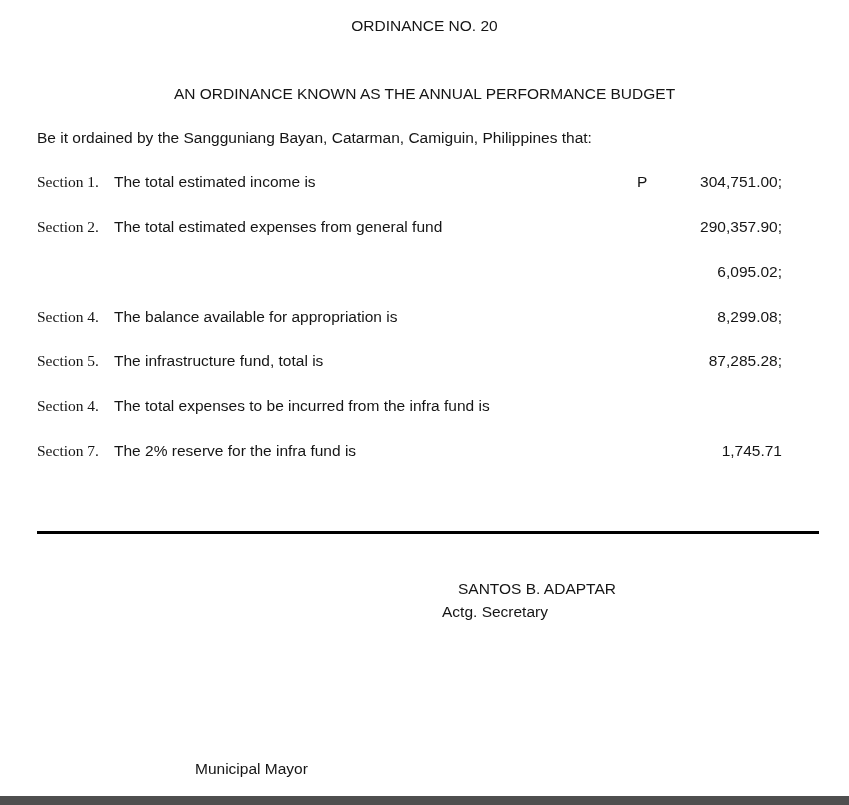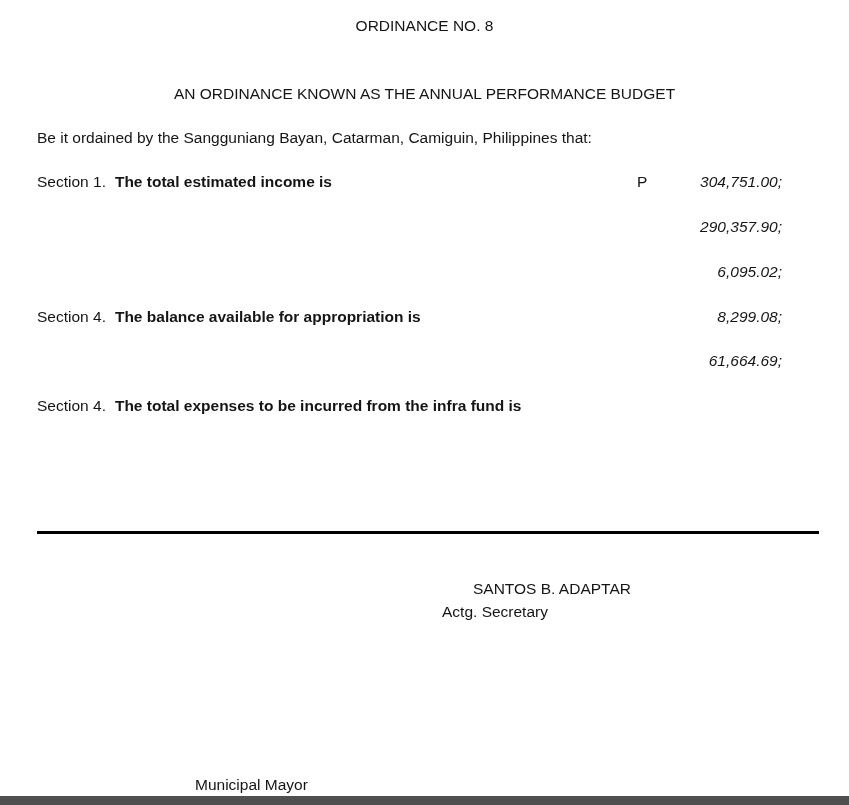--- a/index.html
+++ b/index.html
@@ -11,24 +11,24 @@
     background: #ffffff;
     font-family: "Liberation Sans", sans-serif;
     font-size: 15.5px;
     color: #151515;
     overflow: hidden;
   }
   .abs { position: absolute; white-space: pre; }
   .centered { left: 0; width: 849px; text-align: center; }
   .sec-row { position: absolute; left: 0; width: 849px; height: 20px; }
   .sec-label-group { position: absolute; left: 37px; white-space: pre; }
-  .sec-label { display: inline; }
-  .sec-text { display: inline; margin-left: 9px; font-weight: bold; }
+  .sec-label { display: inline; font-family: Liberation Serif, serif; }
+  .sec-text { display: inline; margin-left: 15px; }
   .sec-currency { position: absolute; left: 637px; }
-  .sec-amount { position: absolute; right: 67px; text-align: right; white-space: pre; font-style: italic; }
+  .sec-amount { position: absolute; right: 67px; text-align: right; white-space: pre; }
   .rule {
     position: absolute;
     left: 37px;
     top: 531px;
     width: 782px;
     height: 3px;
     background: #000000;
   }
   .bottom-bar {
     position: absolute;
@@ -36,58 +36,64 @@
     top: 796px;
     width: 849px;
     height: 9px;
   }
 </style>
 </head>
 <body>
 
 <div class="page">
 
-  <div class="abs centered" style="top:17px">ORDINANCE NO. 8</div>
+  <div class="abs centered" style="top:17px">ORDINANCE NO. 20</div>
   <div class="abs centered" style="top:85px">AN ORDINANCE KNOWN AS THE ANNUAL PERFORMANCE BUDGET</div>
 
   <div class="abs" style="left:37px; top:129px">Be it ordained by the Sangguniang Bayan, Catarman, Camiguin, Philippines that:</div>
 
   <div class="sec-row" style="top:173px">
     <span class="sec-label-group"><span class="sec-label">Section 1.</span><span class="sec-text">The total estimated income is</span></span>
     <span class="sec-currency">P</span>
     <span class="sec-amount">304,751.00;</span>
   </div>
 
   <div class="sec-row" style="top:218px">
+    <span class="sec-label-group"><span class="sec-label">Section 2.</span><span class="sec-text">The total estimated expenses from general fund</span></span>
     <span class="sec-amount">290,357.90;</span>
   </div>
 
   <div class="sec-row" style="top:263px">
     <span class="sec-amount">6,095.02;</span>
   </div>
 
   <div class="sec-row" style="top:308px">
     <span class="sec-label-group"><span class="sec-label">Section 4.</span><span class="sec-text">The balance available for appropriation is</span></span>
     <span class="sec-amount">8,299.08;</span>
   </div>
 
   <div class="sec-row" style="top:352px">
-    <span class="sec-amount">61,664.69;</span>
+    <span class="sec-label-group"><span class="sec-label">Section 5.</span><span class="sec-text">The infrastructure fund, total is</span></span>
+    <span class="sec-amount">87,285.28;</span>
   </div>
 
   <div class="sec-row" style="top:397px">
     <span class="sec-label-group"><span class="sec-label">Section 4.</span><span class="sec-text">The total expenses to be incurred from the infra fund is</span></span>
     <span class="sec-amount"></span>
   </div>
 
+  <div class="sec-row" style="top:442px">
+    <span class="sec-label-group"><span class="sec-label">Section 7.</span><span class="sec-text">The 2% reserve for the infra fund is</span></span>
+    <span class="sec-amount">1,745.71</span>
+  </div>
 
 
   <div class="rule" style="background: rgb(0, 0, 0);"></div>
 
-  <div class="abs" style="left:473px; top:580px">SANTOS B. ADAPTAR</div>
+  <div class="abs" style="left:458px; top:580px">SANTOS B. ADAPTAR</div>
   <div class="abs" style="left:442px; top:603px">Actg. Secretary</div>
 
 
-  <div class="abs" style="left:195px; top:776px">Municipal Mayor</div>
+  <div class="abs" style="left:195px; top:760px">Municipal Mayor</div>
 
   <div class="bottom-bar" style="background: rgb(79, 79, 79);"></div>
 
 </div>
 
 </body></html>

